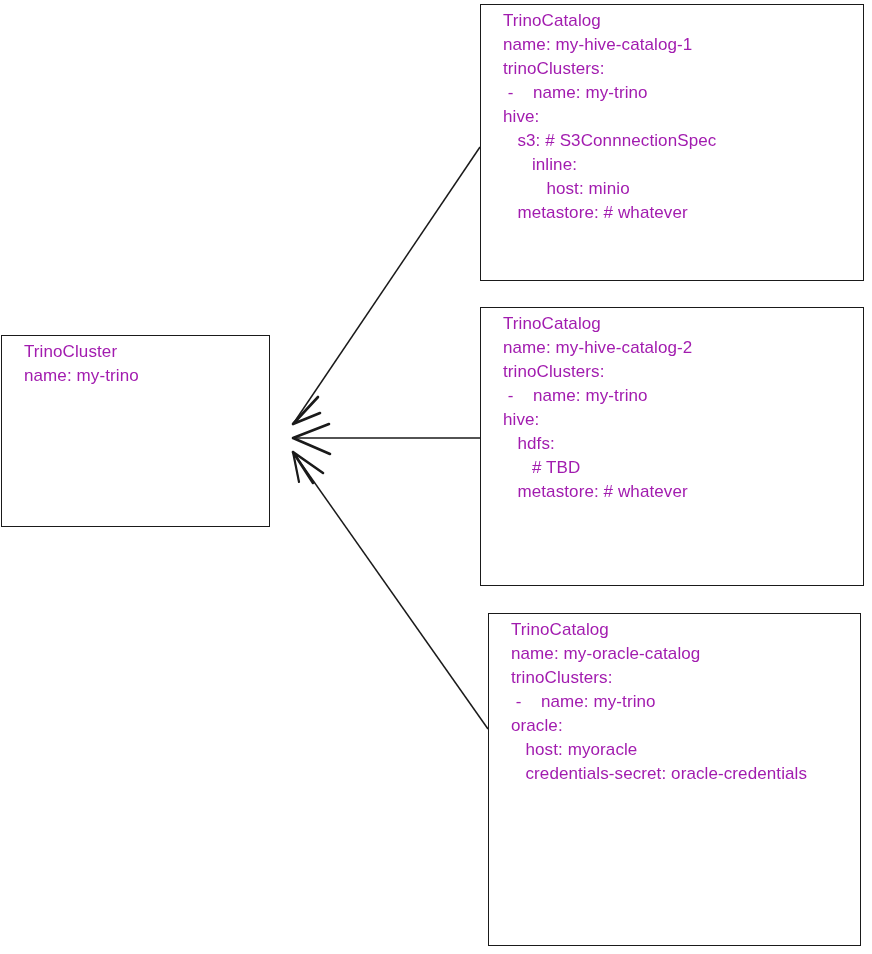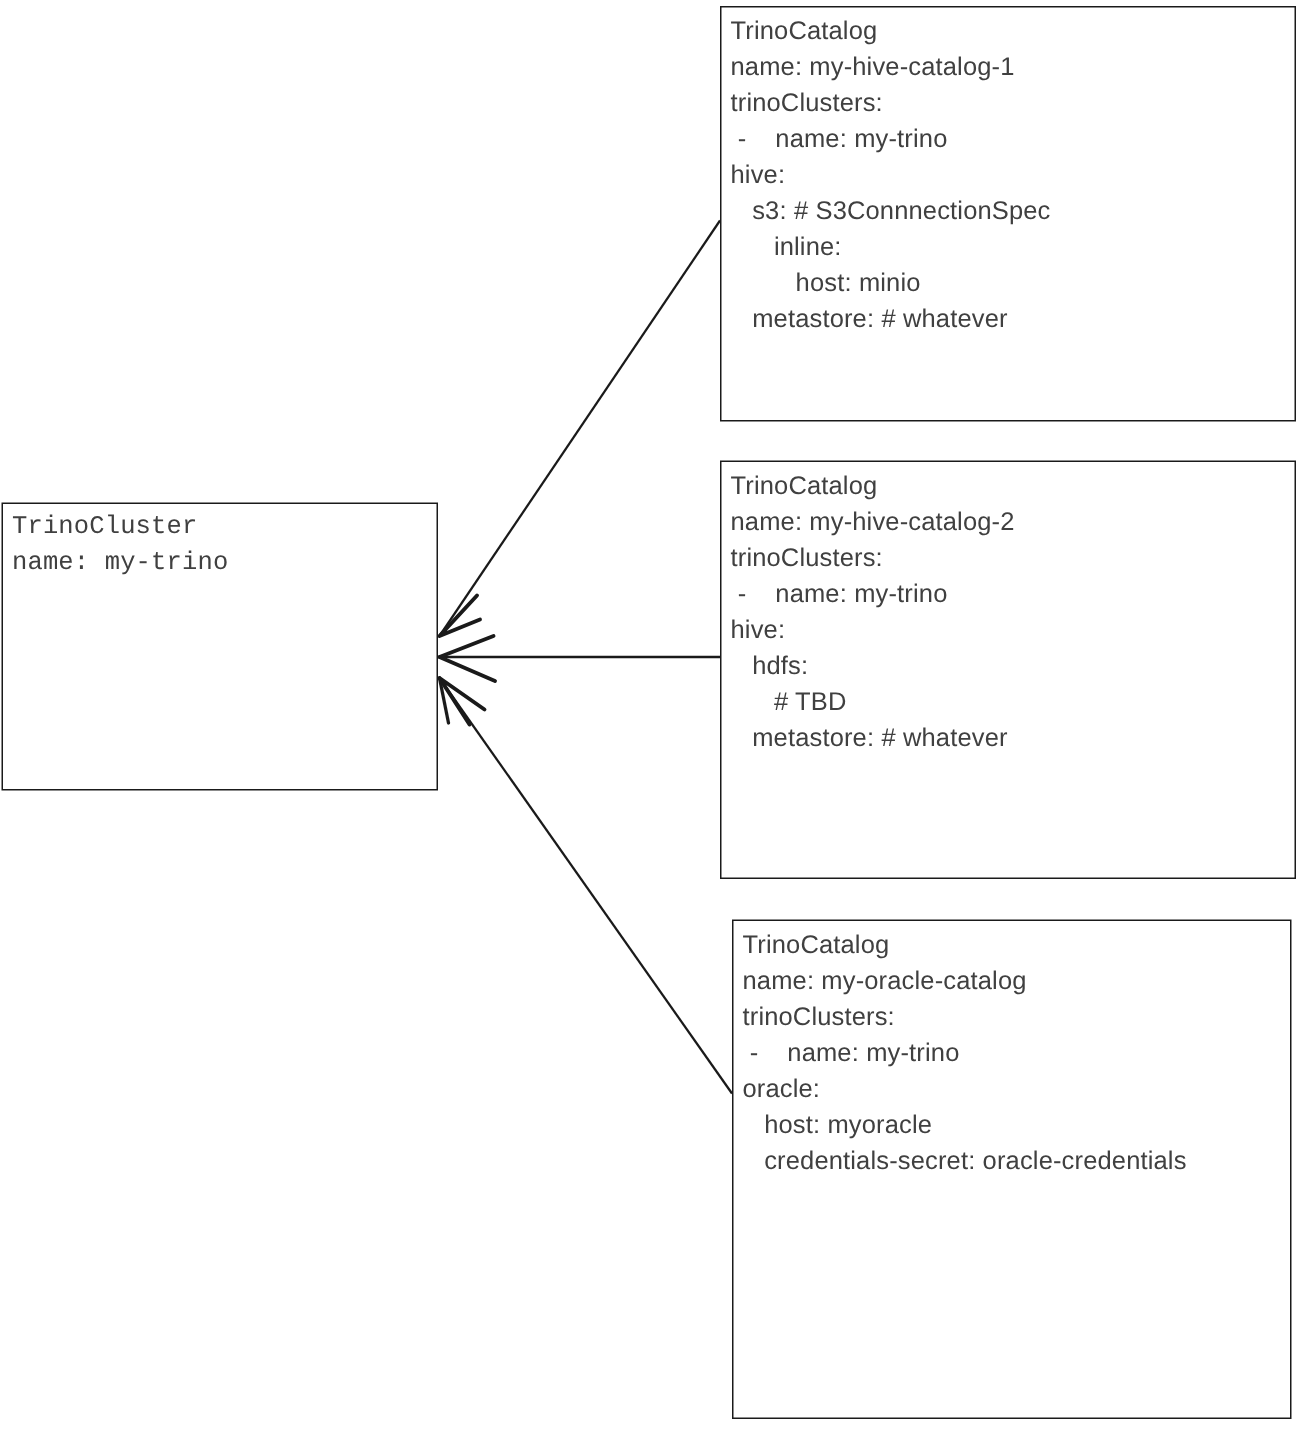--- a/index.html
+++ b/index.html
@@ -22,35 +22,34 @@
     height: 954px;
   }
   .node {
     position: absolute;
     box-sizing: border-box;
     background: #ffffff;
     border: 1.6px solid #1a1a1a;
   }
   .node-text {
     position: absolute;
-    left: 6px;
+    left: 22px;
     top: 4px;
     right: 4px;
     font-size: 17px;
     line-height: 24px;
     white-space: pre;
-    color: #404040;
+    color: #a21caf;
     letter-spacing: 0.1px;
   }
   #trino-cluster {
     left: 1px;
     top: 335px;
-    width: 291px;
+    width: 269px;
     height: 192px;
-    font-family: Liberation Mono, monospace;
   }
   #catalog-hive-1 {
     left: 480px;
     top: 4px;
     width: 384px;
     height: 277px;
   }
   #catalog-hive-2 {
     left: 480px;
     top: 307px;

